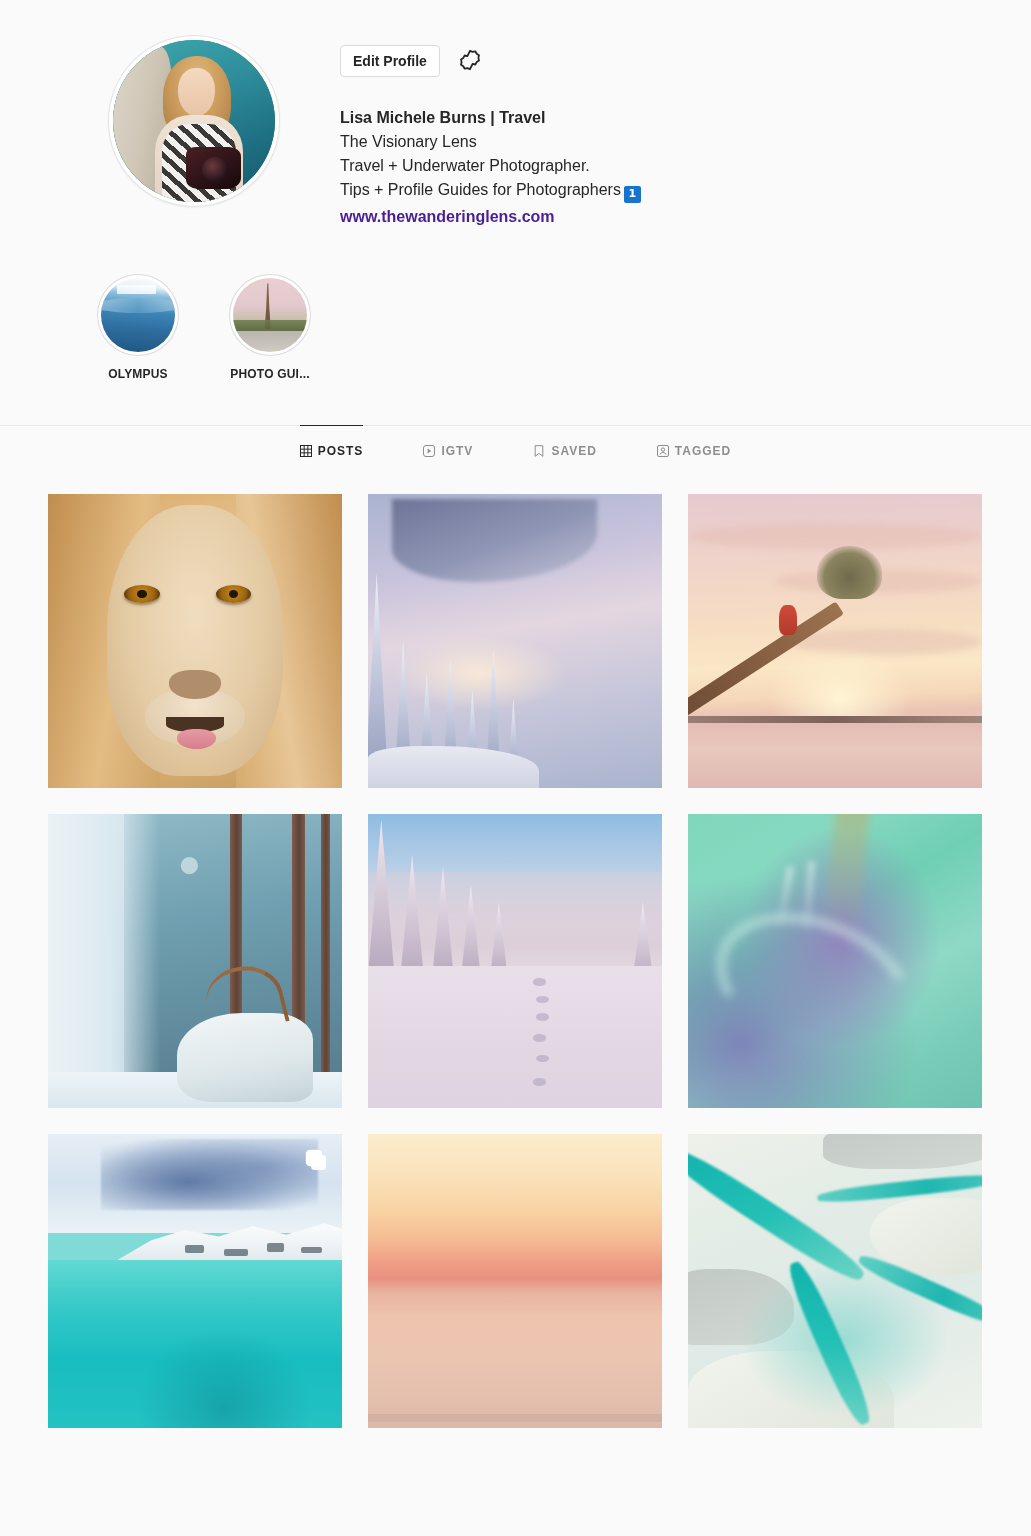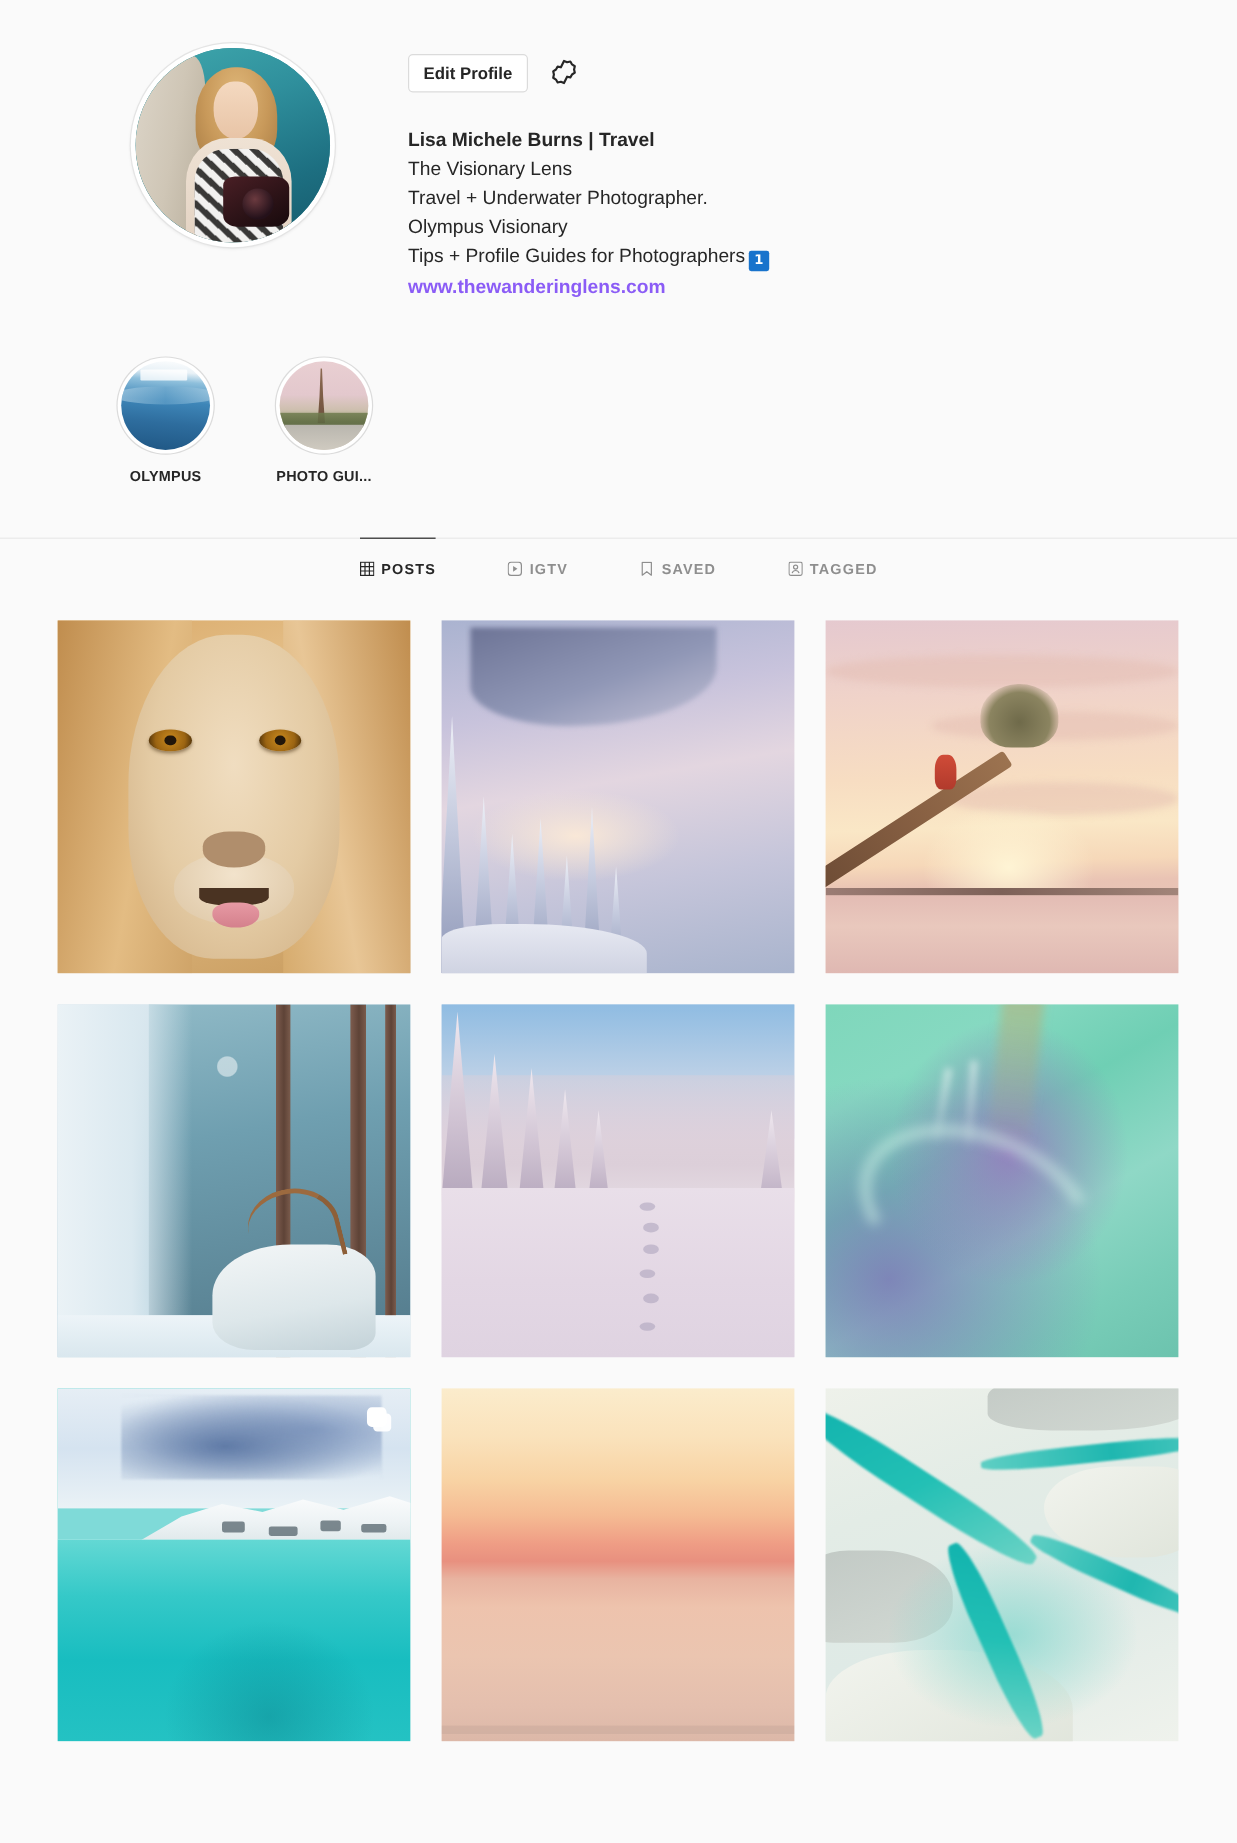--- a/index.html
+++ b/index.html
@@ -90,21 +90,21 @@
   .bio { margin-top: 24px; font-size: 16px; line-height: 24px; color: #262626; }
   .bio .bio-name { font-weight: 600; display: block; }
   .bio .bio-line { display: block; }
   .badge-1 {
     display: inline-flex; align-items: center; justify-content: center;
     width: 17px; height: 17px; background: #1873cc; color: #fff;
     font-size: 11px; font-weight: 700; border-radius: 2px;
     vertical-align: -2px; margin-left: 3px; font-family: "DejaVu Sans", sans-serif;
   }
   .bio-link {
-    display: block; color: #8b5cf6; font-weight: 600; text-decoration: none;
+    display: block; color: #4c1d95; font-weight: 600; text-decoration: none;
     font-size: 16px; margin-top: 2px;
   }
 
   
   .highlights { display: flex; gap: 48px; padding: 46px 0 0 96px; }
   .highlight { width: 84px; text-align: center; cursor: pointer; }
   .h-ring {
     width: 80px; height: 80px; border-radius: 50%; padding: 3px;
     background: #fff; box-shadow: 0 0 0 1px #dbdbdb;
     margin: 0 auto;
@@ -422,21 +422,20 @@
             </svg>
           </span>
         </button>
       </div>
 
 
       <div class="bio">
         <span class="bio-name">Lisa Michele Burns | Travel</span>
         <span class="bio-line">The Visionary Lens</span>
         <span class="bio-line">Travel + Underwater Photographer.</span>
-        <span class="bio-line">Olympus Visionary</span>
         <span class="bio-line"><span>Tips + Profile Guides for Photographers</span><span class="badge-1">1</span></span>
         <a class="bio-link" href="#">www.thewanderinglens.com</a>
       </div>
 
     </div>
   </div>
 
   <div class="highlights">
 
     <div class="highlight">

